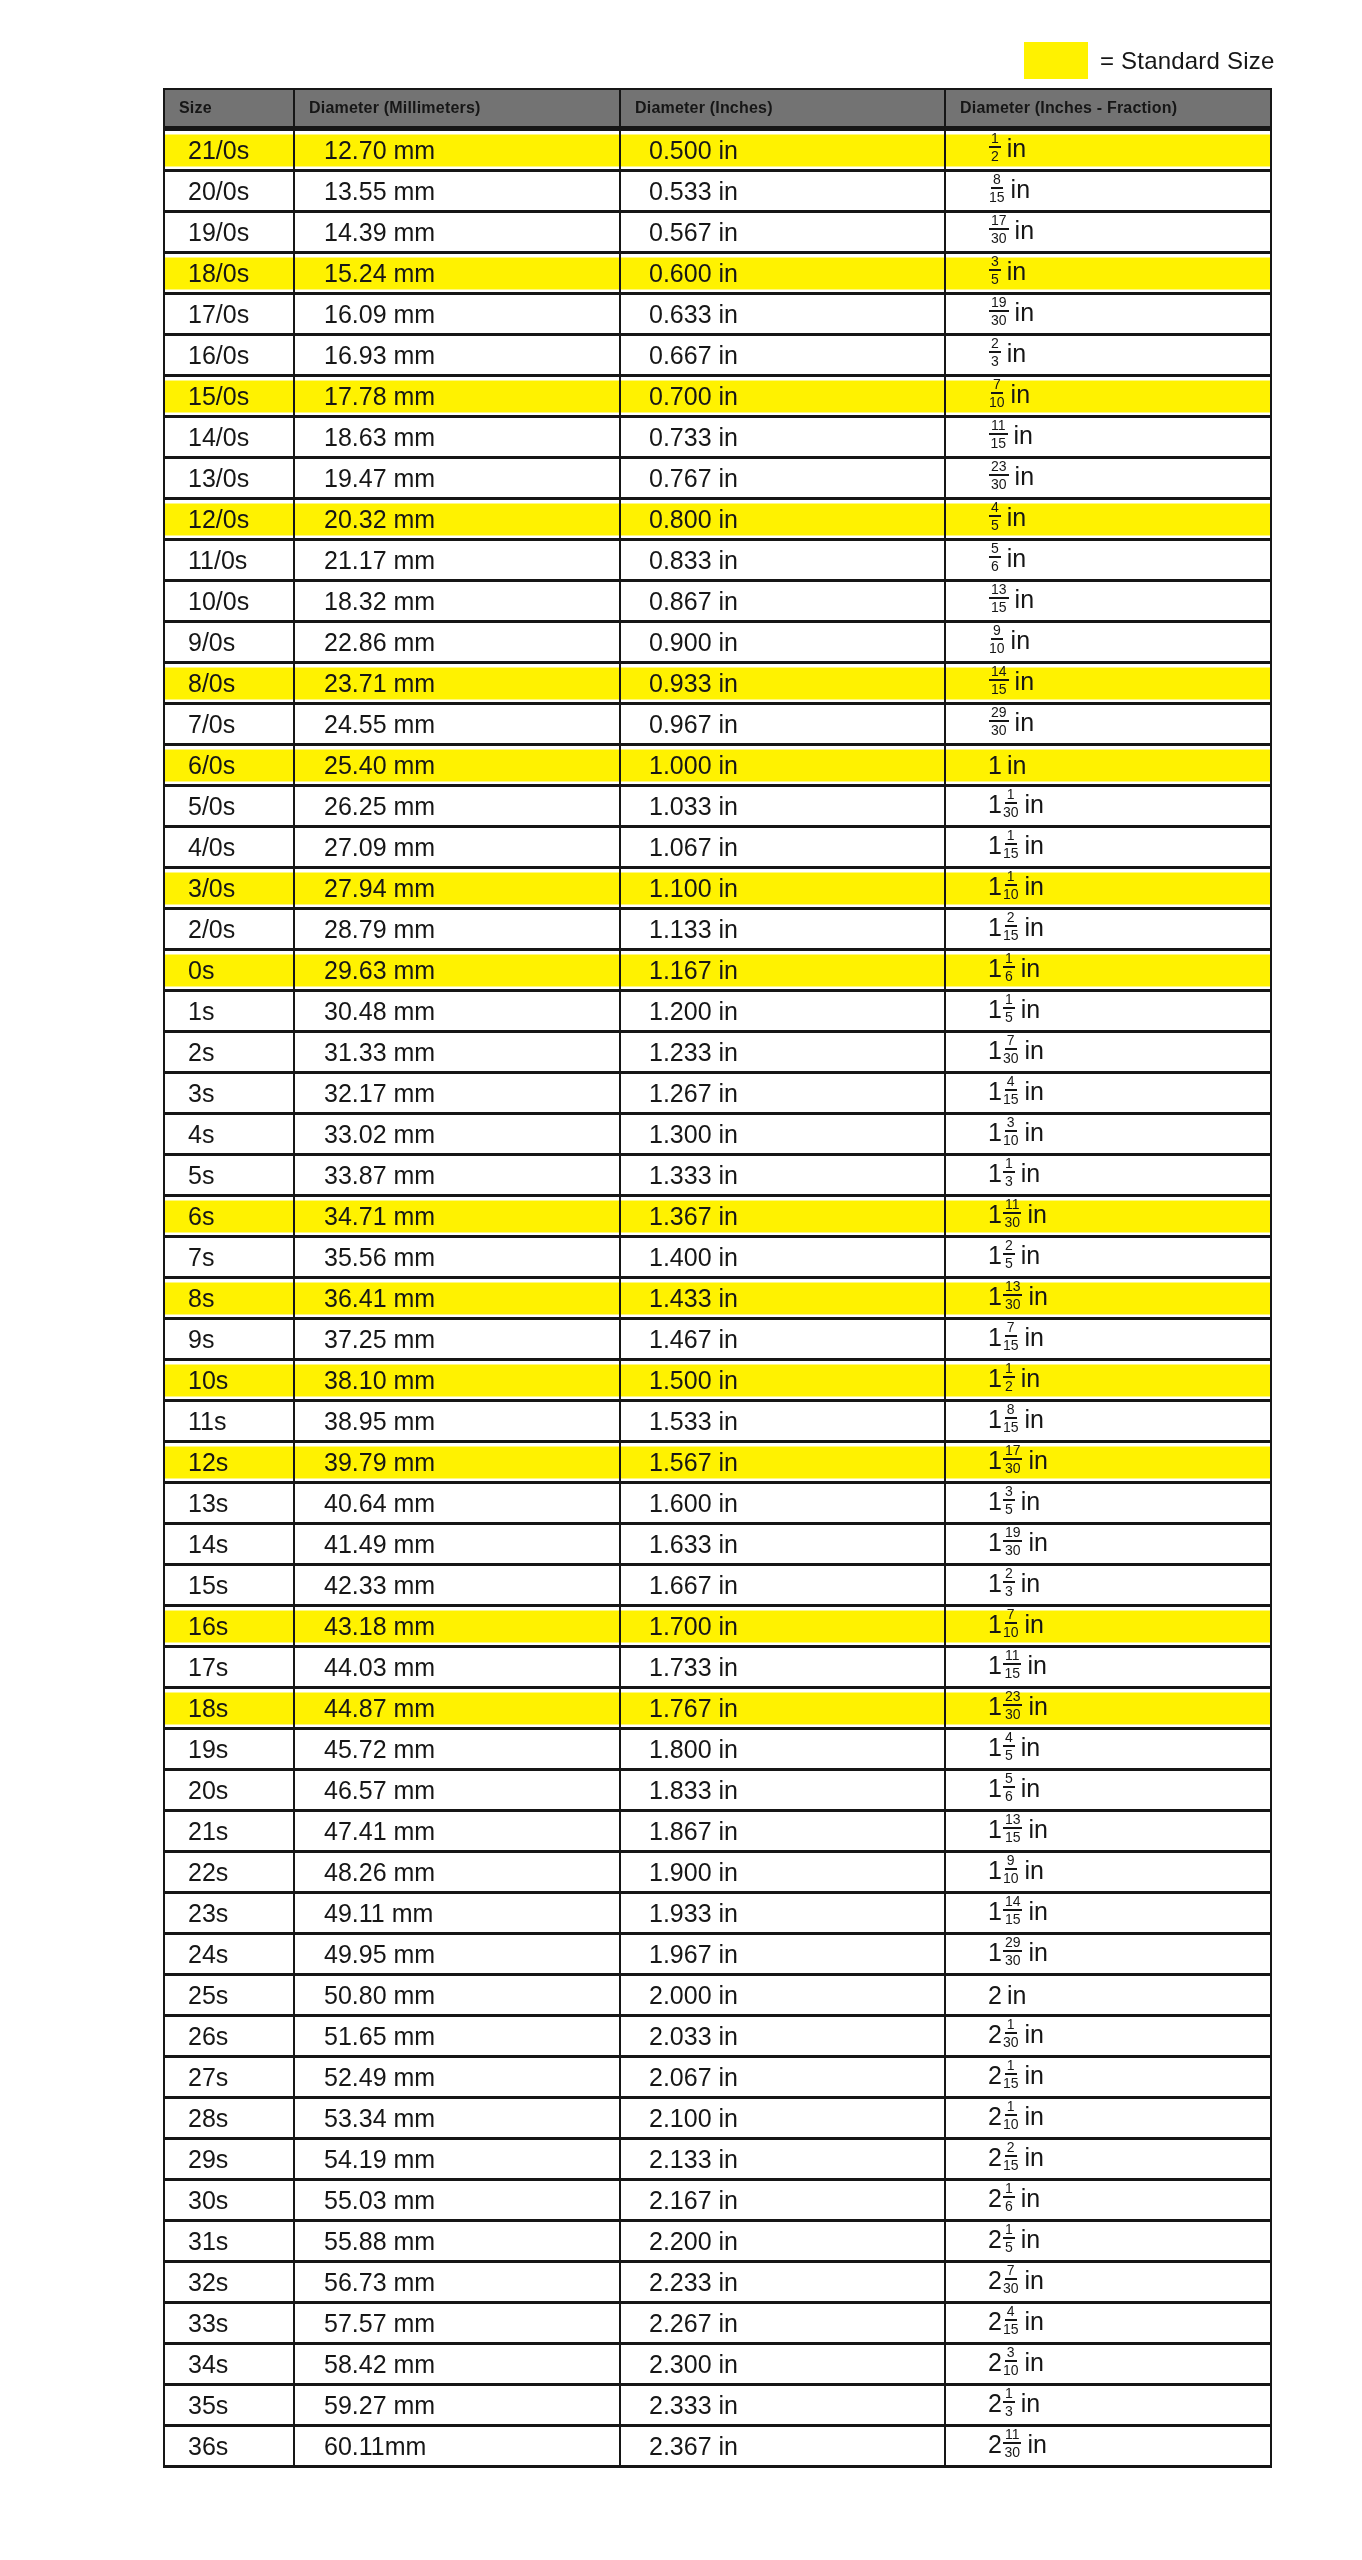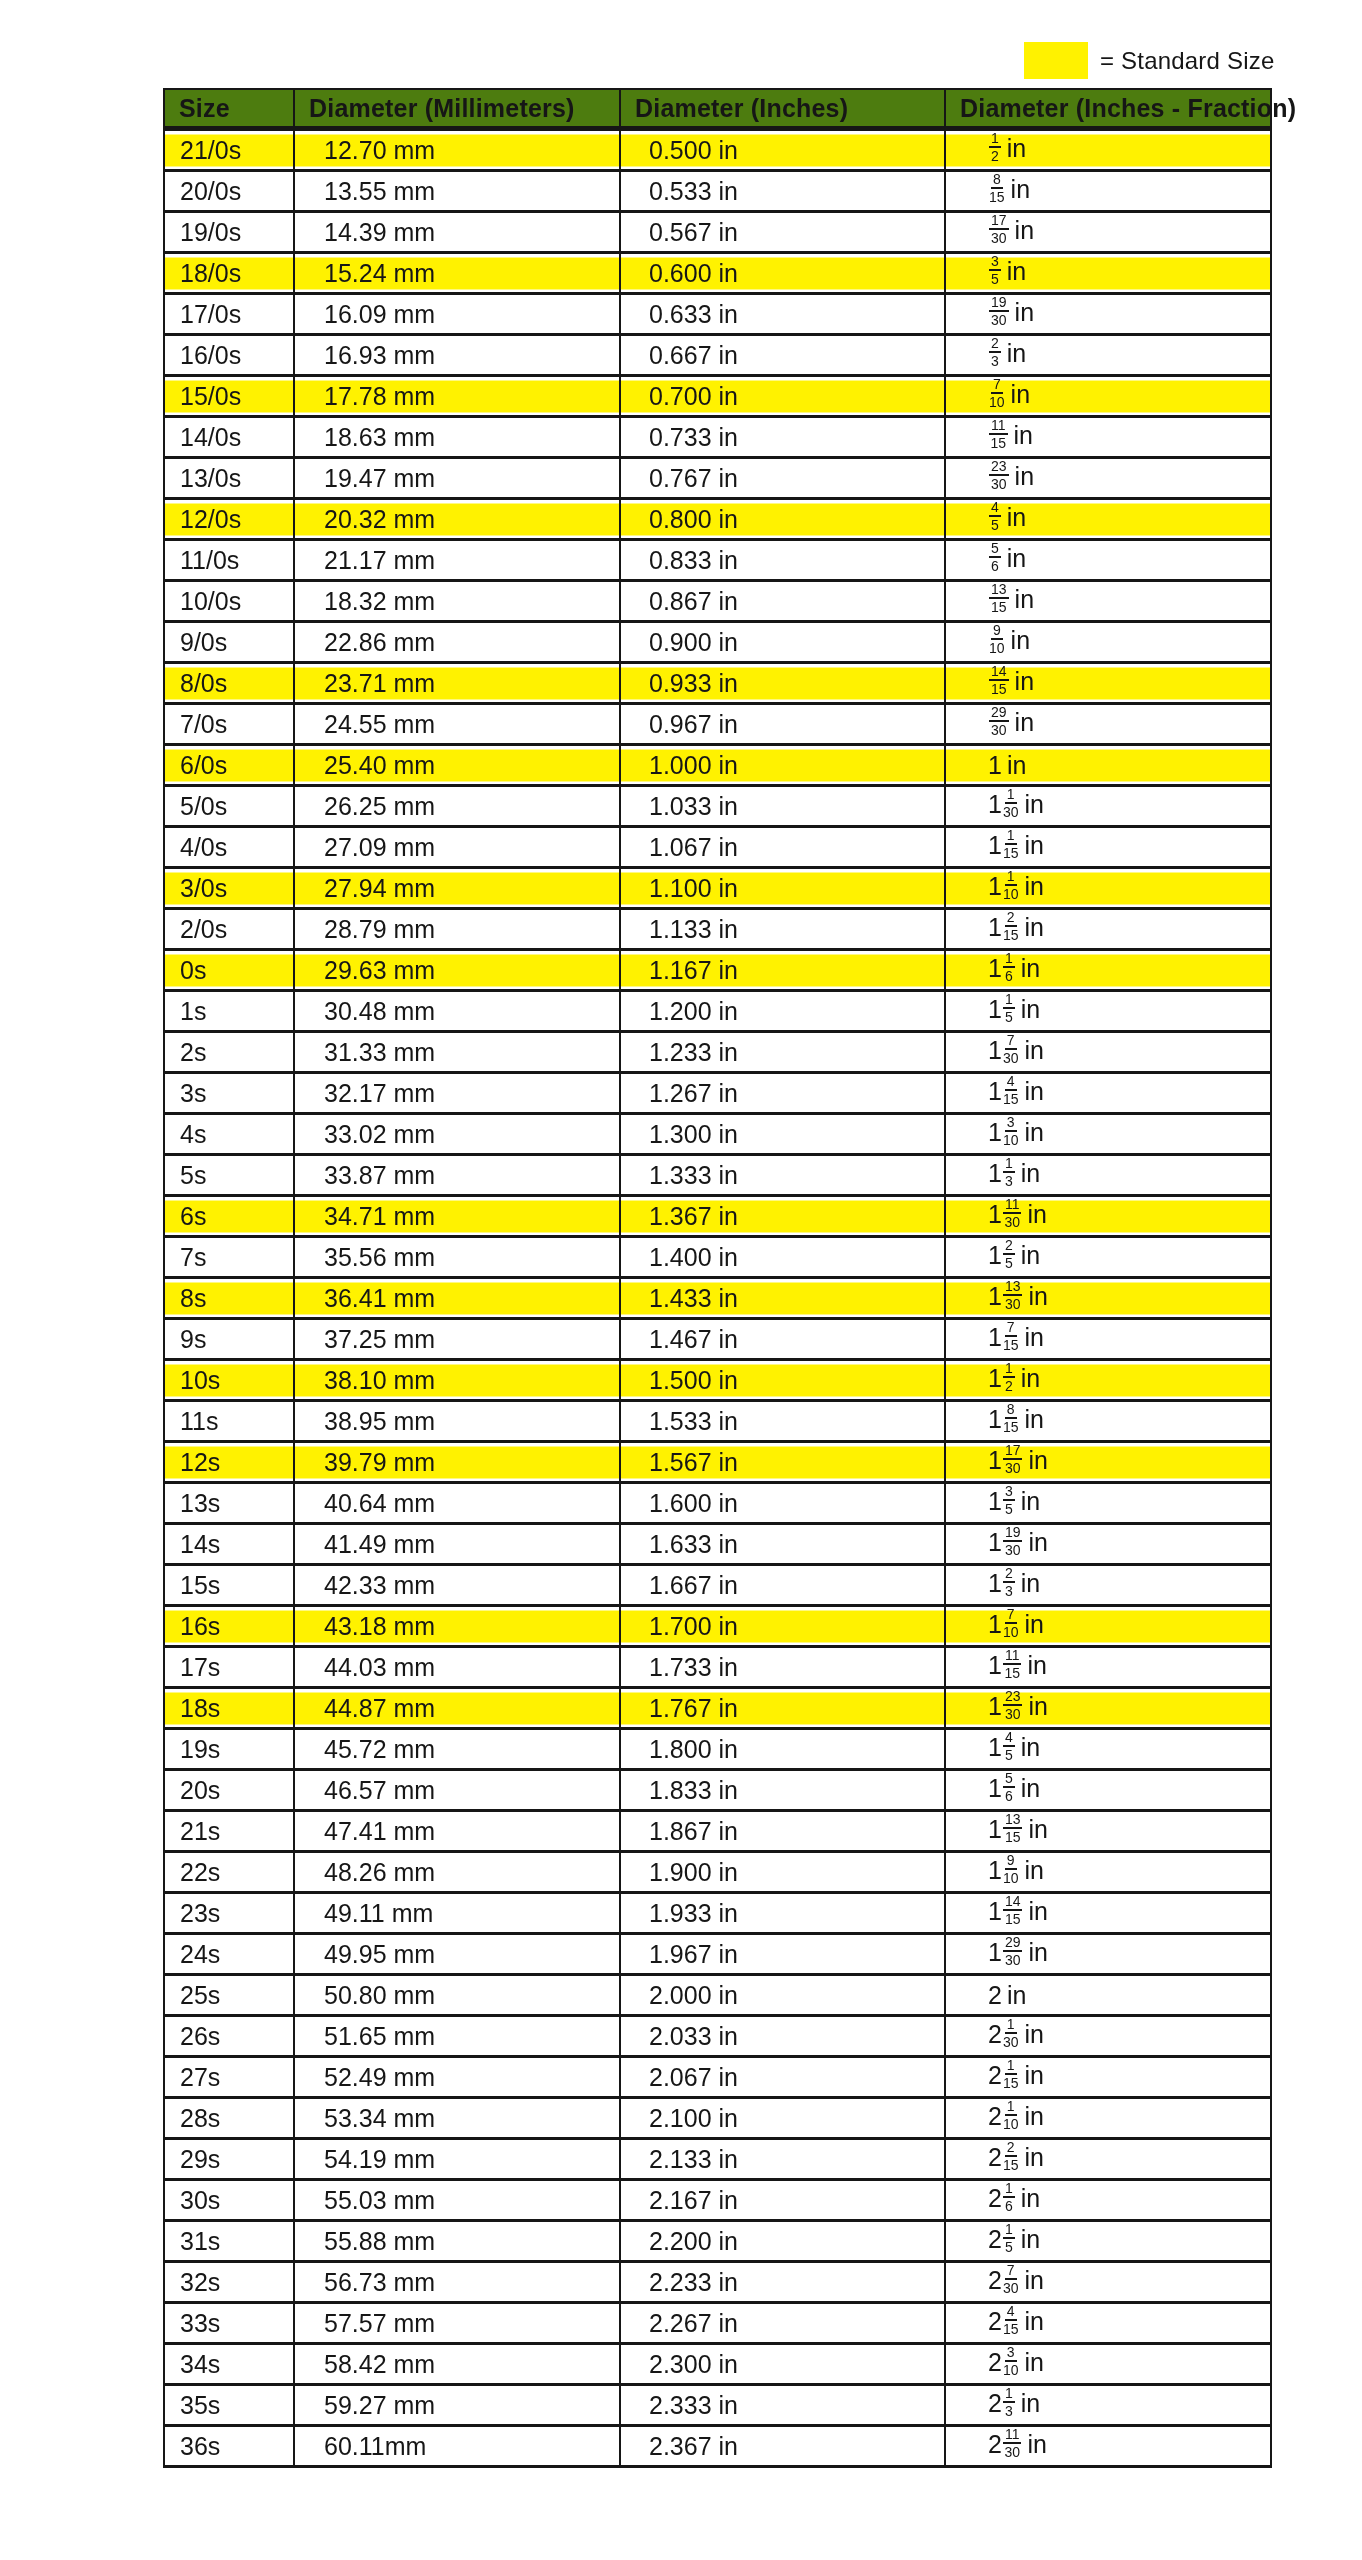--- a/index.html
+++ b/index.html
@@ -45,40 +45,40 @@
   }
   table.size-table col.c-size { width: 130px; }
   table.size-table col.c-mm   { width: 326px; }
   table.size-table col.c-in   { width: 325px; }
   table.size-table col.c-frac { width: 326px; }
 
   .size-table th {
     border: 2px solid #161616;
     border-bottom: 5px solid #161616;
     height: 36px;
-    font-size: 25px;
+    font-size: 16px;
     font-weight: bold;
     text-align: left;
     padding: 0 0 0 14px;
-    background: #4d7c0f;
+    background: #737373;
     white-space: nowrap;
     letter-spacing: 0.2px;
   }
   .size-table td {
     border: 2px solid #161616;
     border-top-width: 3px;
     border-bottom-width: 3px;
     height: 38px;
     font-size: 25px;
     padding: 0;
     background: #ffffff;
     white-space: nowrap;
     vertical-align: middle;
   }
-  .size-table td:nth-child(1) { padding-left: 15px; }
+  .size-table td:nth-child(1) { padding-left: 23px; }
   .size-table td:nth-child(2) { padding-left: 29px; margin-left: 24px; }
   .size-table td:nth-child(3) { padding-left: 28px; }
   .size-table td:nth-child(4) { padding-left: 42px; }
 
   .size-table tr.std td {
     background: linear-gradient(#ffffff 0 3px, #FFF200 3px calc(100% - 3px), #ffffff calc(100% - 3px) 100%);
   }
 
   .whole { font-size: 25px; }
   .frac {

